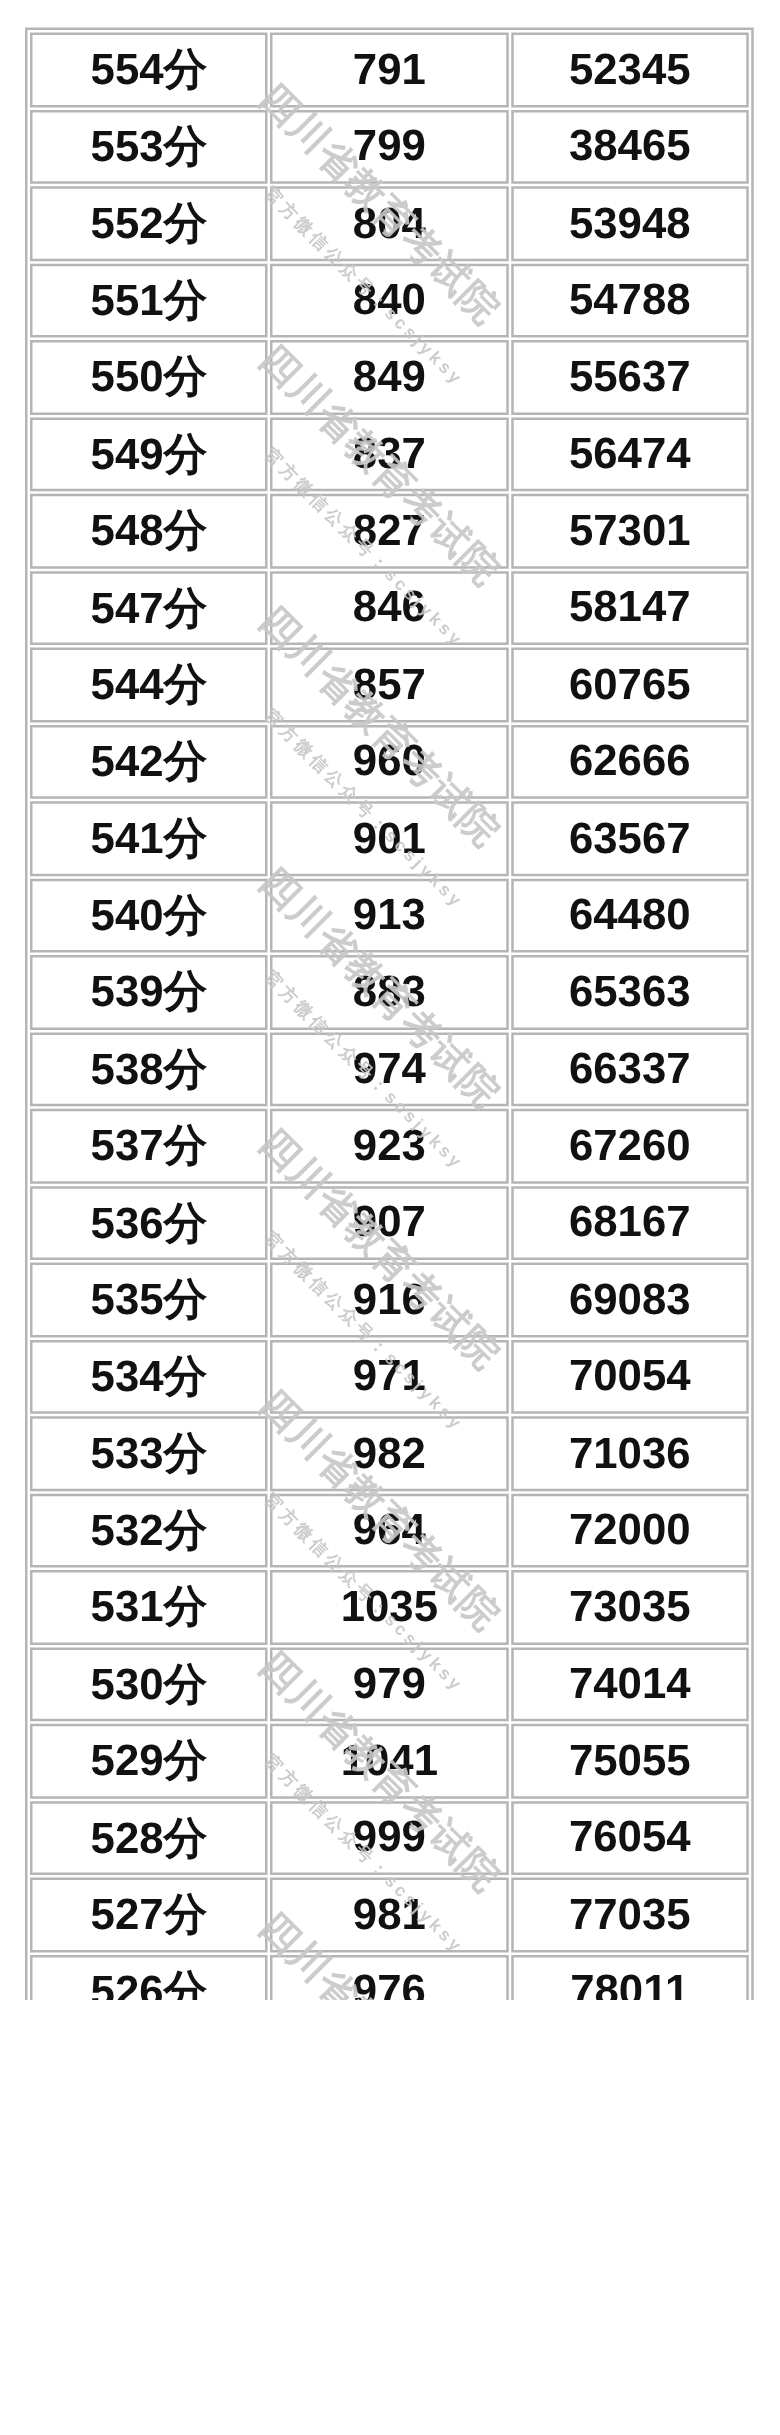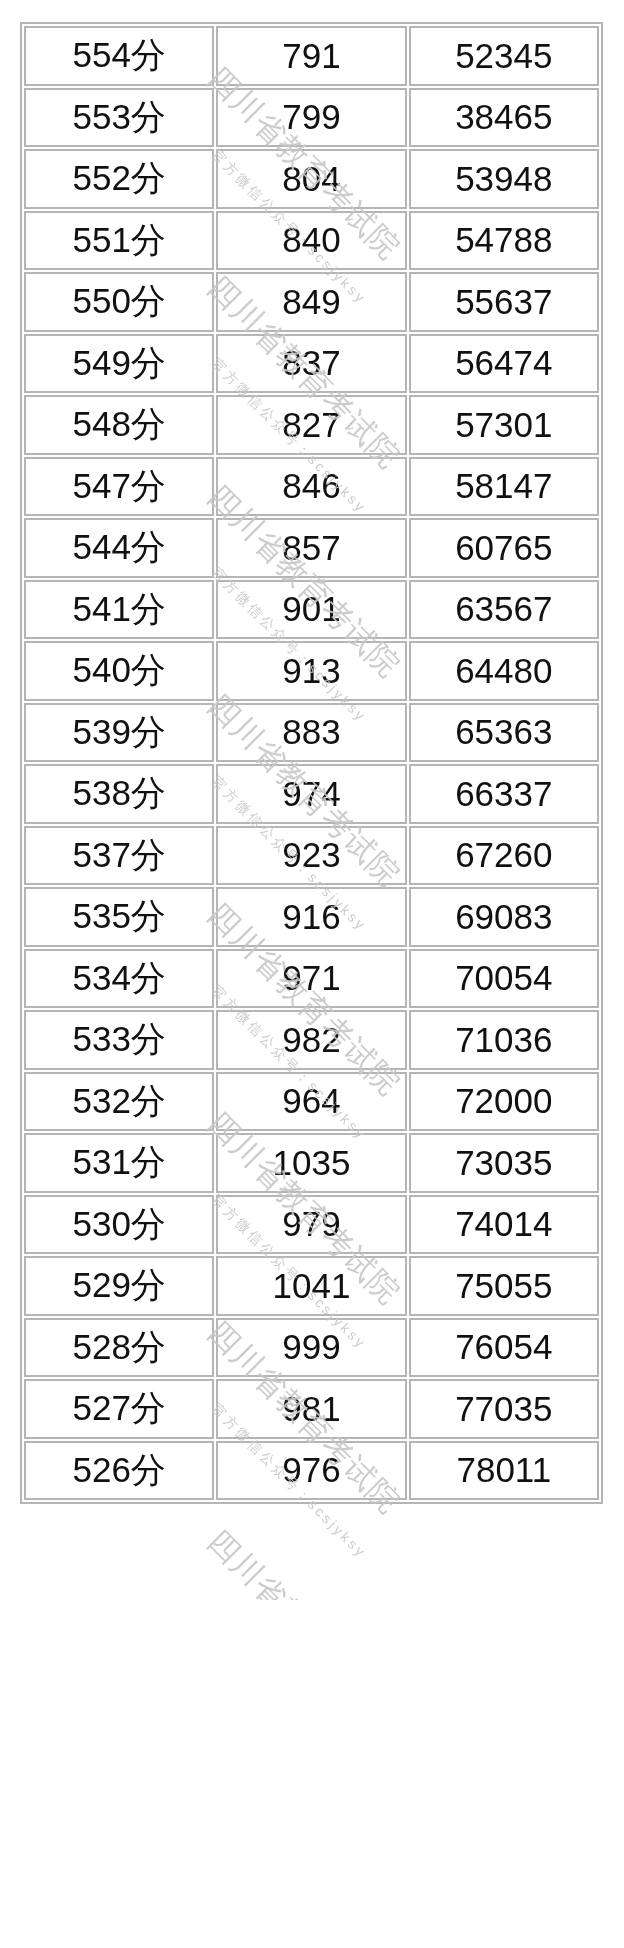--- a/index.html
+++ b/index.html
@@ -14,20 +14,21 @@
     padding: 0;
     background: var(--bg-color);
     font-family: "Liberation Sans", "DejaVu Sans", sans-serif;
   }
   .page {
     position: relative;
     width: 624px;
     height: 1600px;
     background: var(--bg-color);
     overflow: hidden;
+    font-weight: bold;
   }
   table.score-table {
     position: absolute;
     left: 20px;
     top: 22px;
     width: 583px;
     table-layout: fixed;
     border-collapse: separate;
     border-spacing: 2px;
     border: 2px solid var(--border-color);
@@ -133,20 +134,25 @@
 
 
 
     <tr>
       <td>544分</td>
       <td>857</td>
       <td>60765</td>
     </tr>
 
 
+    <tr>
+      <td>542分</td>
+      <td>960</td>
+      <td>62666</td>
+    </tr>
 
     <tr>
       <td>541分</td>
       <td>901</td>
       <td>63567</td>
     </tr>
 
     <tr>
       <td>540分</td>
       <td>913</td>
@@ -164,20 +170,25 @@
       <td>974</td>
       <td>66337</td>
     </tr>
 
     <tr>
       <td>537分</td>
       <td>923</td>
       <td>67260</td>
     </tr>
 
+    <tr>
+      <td>536分</td>
+      <td>907</td>
+      <td>68167</td>
+    </tr>
 
     <tr>
       <td>535分</td>
       <td>916</td>
       <td>69083</td>
     </tr>
 
     <tr>
       <td>534分</td>
       <td>971</td>

